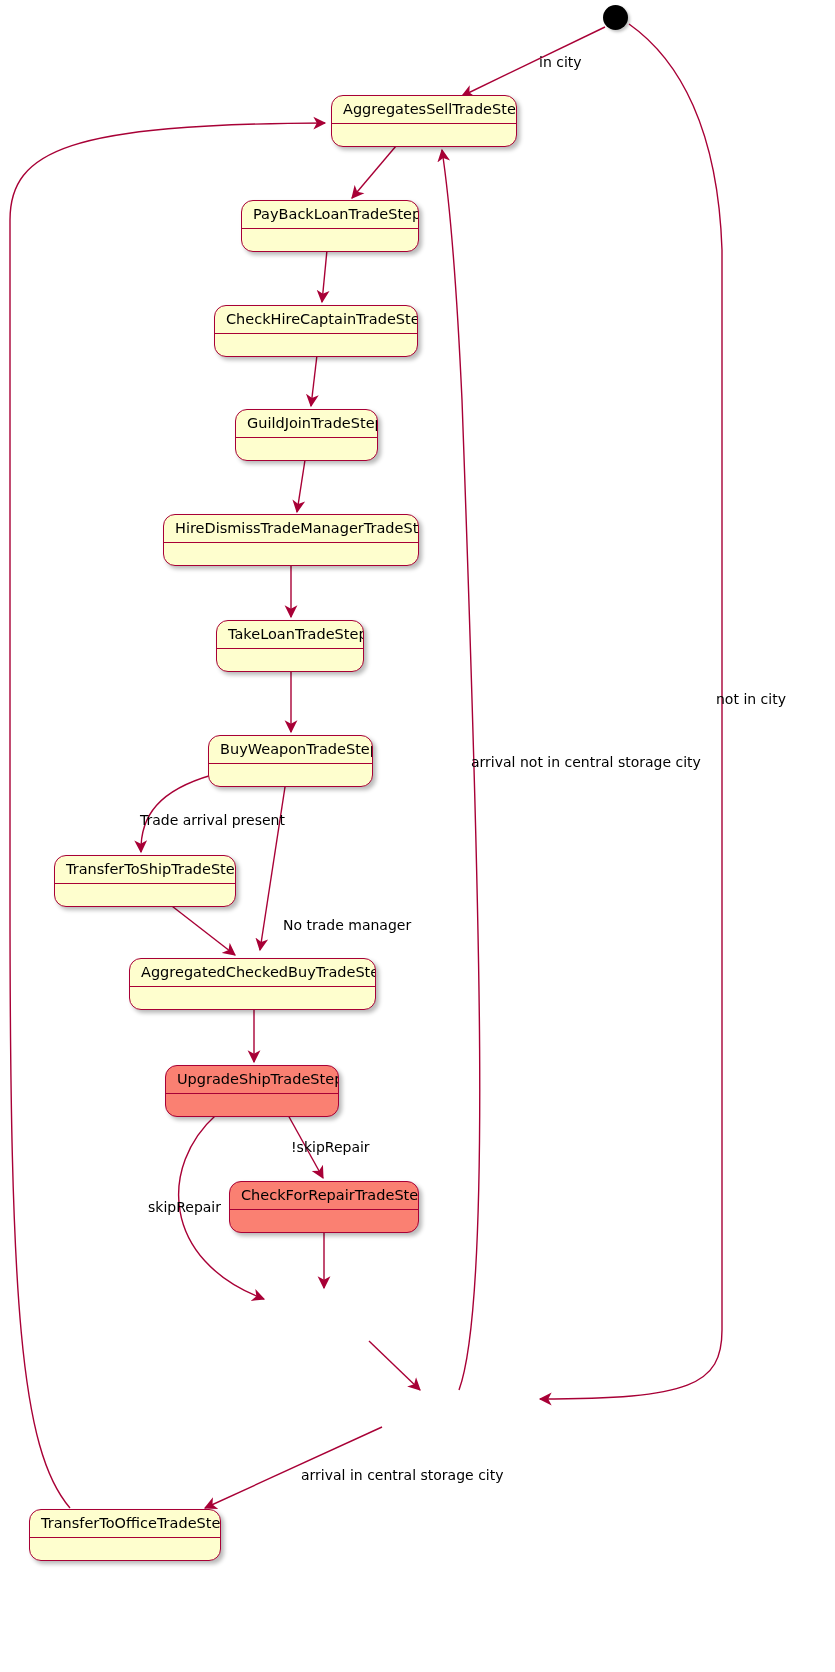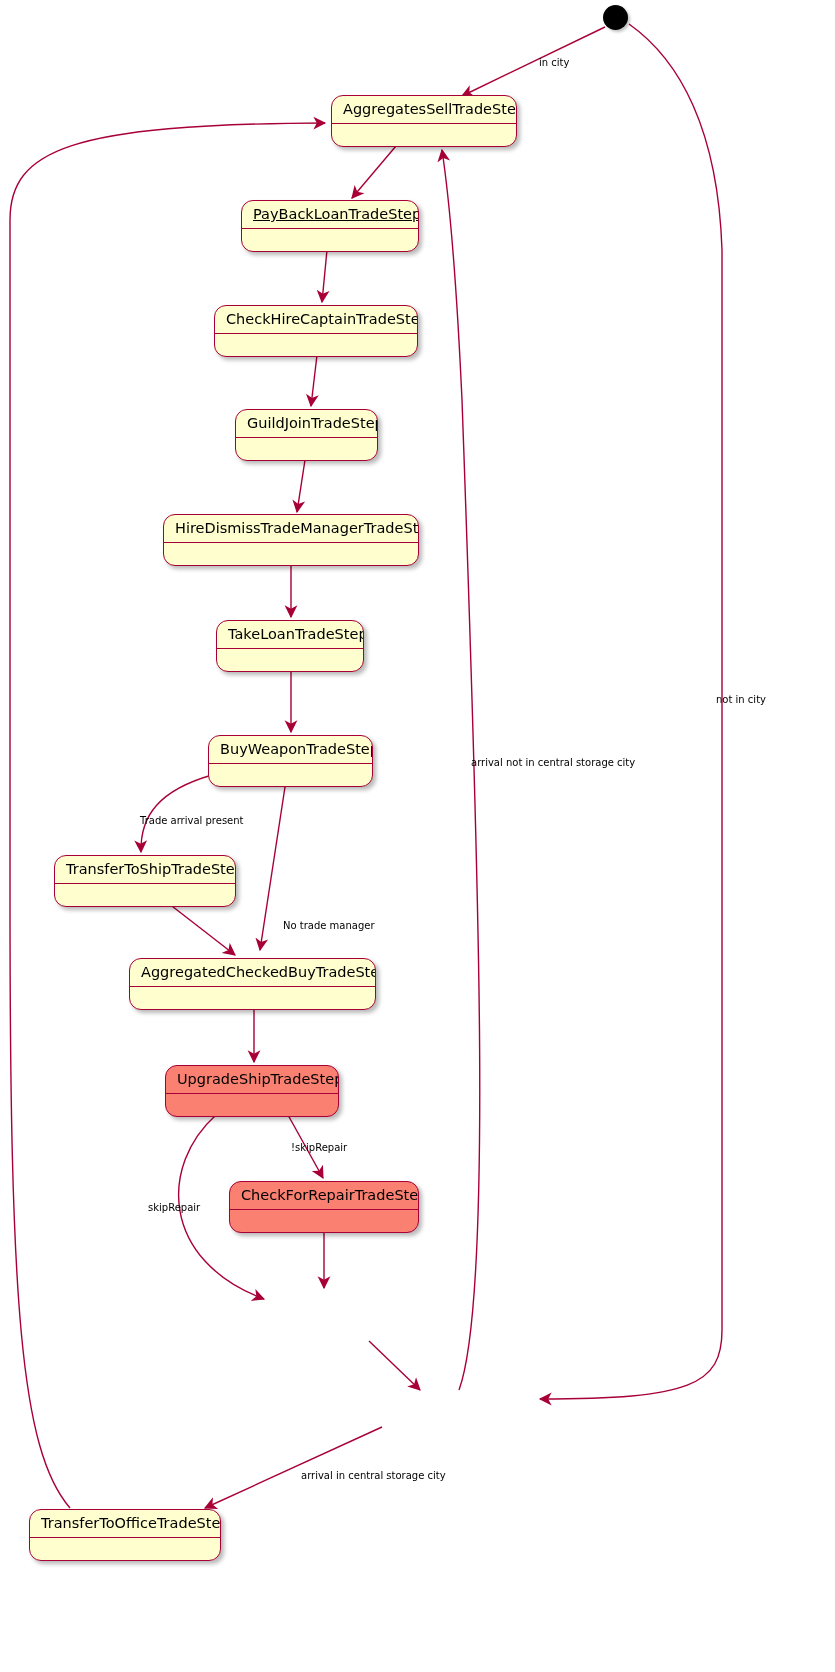--- a/index.html
+++ b/index.html
@@ -39,21 +39,21 @@
   .startdot{
     position:absolute;
     width:25px;height:25px;border-radius:50%;
     background:#000000;
     box-shadow:2px 2px 3px rgba(0,0,0,0.25);
   }
 
   .elabel{
     position:absolute;
     color:#000000;
-    font-size:10px;
+    font-size:14px;
     line-height:15px;
     white-space:nowrap;
   }
 </style>
 </head>
 <body>
 
 <div id="canvas">
 
   <svg class="edges" viewBox="0 0 835 1672" xmlns="http://www.w3.org/2000/svg">
@@ -104,21 +104,21 @@
     </g>
   </svg>
 
   <div class="startdot" style="left:603px;top:5px;"></div>
 
   <div class="state" style="left:331px;top:95px;width:186px;">
     <span class="title">AggregatesSellTradeStep</span>
     <span class="body"></span>
   </div>
 
-  <div class="state" style="left:241px;top:200px;width:178px;text-decoration:underline;">
+  <div class="state" style="left:241px;top:200px;width:178px;">
     <span class="title">PayBackLoanTradeStep</span>
     <span class="body"></span>
   </div>
 
   <div class="state" style="left:214px;top:305px;width:204px;">
     <span class="title">CheckHireCaptainTradeStep</span>
     <span class="body"></span>
   </div>
 
   <div class="state" style="left:235px;top:409px;width:143px;">

